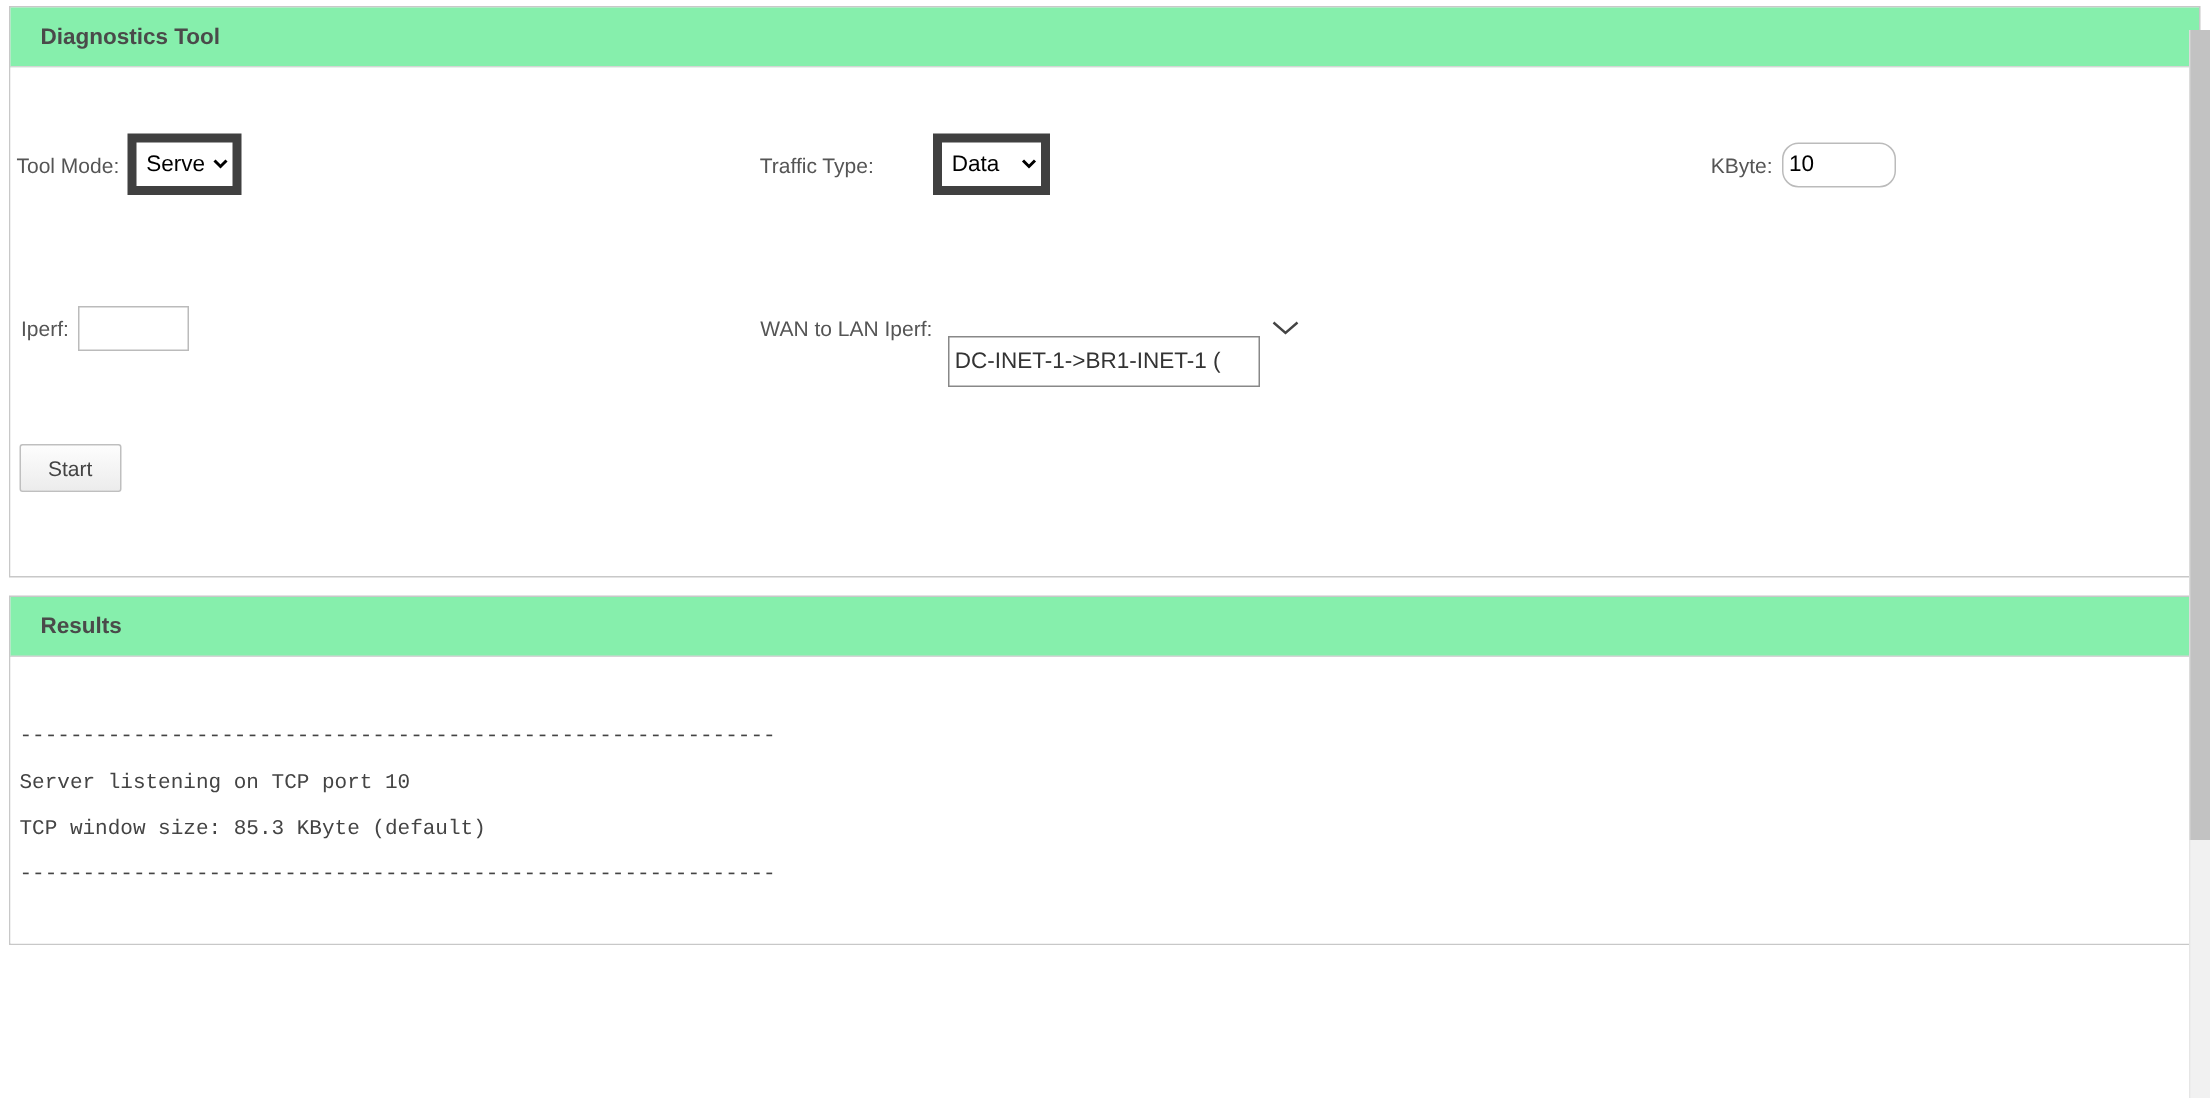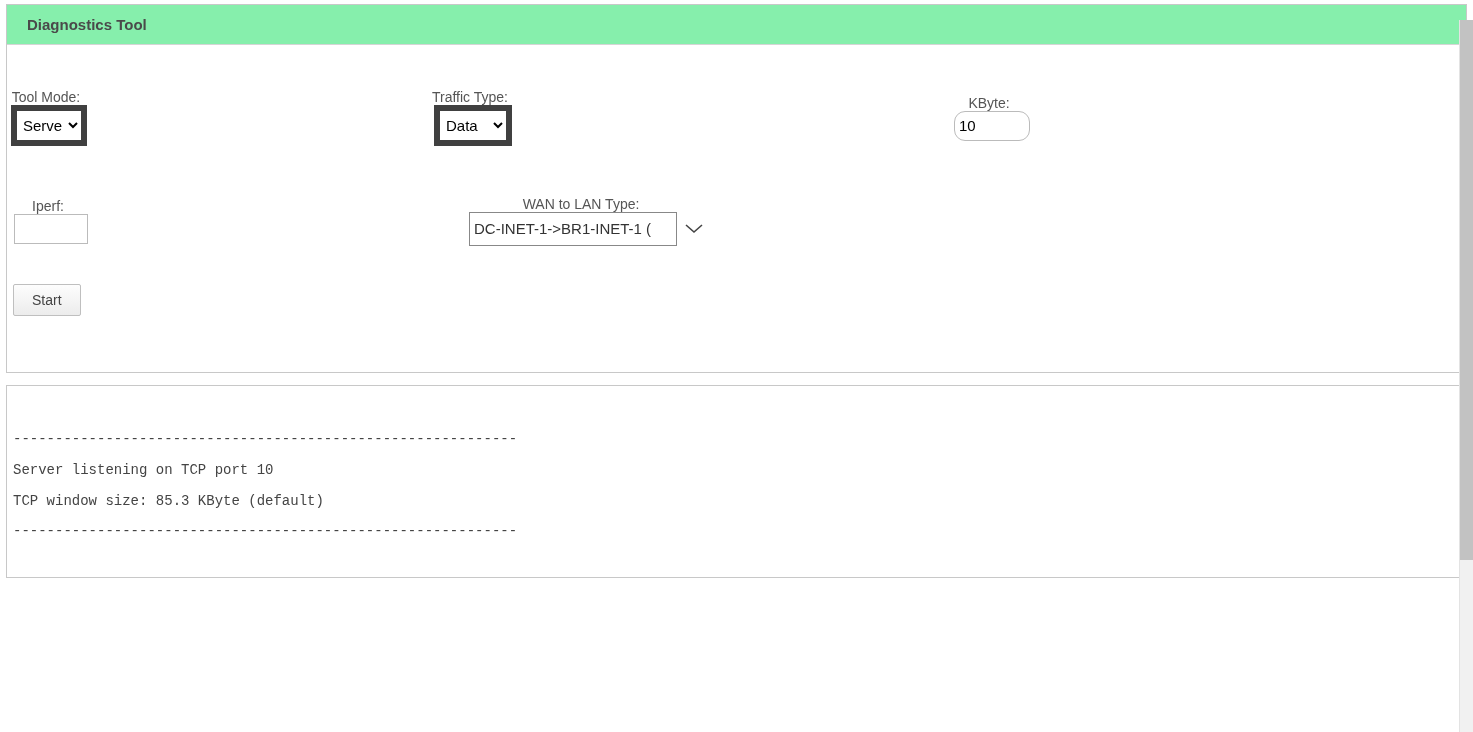--- a/index.html
+++ b/index.html
@@ -32,21 +32,20 @@
       align-items: center;
       padding: 38px 0 38px 0;
     }
     .form-row.second {
       padding-top: 12px;
       padding-bottom: 38px;
     }
     .field {
       display: flex;
       align-items: center;
-      flex-direction: column;
     }
     .field label {
       color: #555;
       font-size: 14px;
       margin-right: 6px;
     }
     select {
       font-size: 15px;
       height: 41px;
       border: 6px solid #404040;
@@ -69,20 +68,21 @@
     }
     .paths-select .select-display {
       height: 34px;
       line-height: 32px;
       border: 1px solid #888;
       font-size: 15px;
       padding: 0 4px;
       width: 208px;
       overflow: hidden;
       white-space: nowrap;
+      margin-top: 44px;
     }
     .chevron-down {
       margin-left: 8px;
       display: inline-block;
     }
     .chevron-down svg { display:block; }
     .btn {
       border: 1px solid #bfbfbf;
       background: linear-gradient(#fdfdfd, #ececec);
       padding: 7px 18px;
@@ -144,60 +144,61 @@
   <div class="panel-body">
 
     <div class="form-row">
       <div class="field tool-mode" style="margin-left: 4px;">
         <label>Tool Mode:</label>
         <select>
           <option>Server</option>
         </select>
       </div>
 
-      <div class="field traffic-type" style="margin-left: 345px;">
+      <div class="field traffic-type" style="margin-left: 345px; gap: 34px;">
         <label>Traffic Type:</label>
         <select>
           <option>Data</option>
         </select>
       </div>
 
       <div class="field port-input" style="margin-left: 440px;">
         <label>KByte:</label>
         <input type="text" value="10" style="">
       </div>
     </div>
 
     <div class="form-row second">
       <div class="field iperf-input" style="margin-left: 7px;">
         <label>Iperf:</label>
         <input type="text" value="" style="">
       </div>
 
       <div class="field" style="margin-left: 381px;">
-        <label style="margin-right:10px;">WAN to LAN Type:</label>
+        <label style="margin-right:10px;">WAN to LAN Iperf:</label>
         <div class="paths-select">
           <div class="select-display">DC-INET-1-&gt;BR1-INET-1 (</div>
           <span class="chevron-down">
             <svg width="18" height="10" viewBox="0 0 18 10">
                 <polyline points="1,1 9,8 17,1" fill="none" stroke="#444" stroke-width="1.6"></polyline>
               </svg>
           </span>
         </div>
       </div>
     </div>
 
     <div class="btn-row">
       <button class="btn">Start</button>
     </div>
 
   </div>
 </div>
 
 <div class="panel">
+  <div class="panel-header">Results</div>
   <div class="results-body">
     <pre class="output">------------------------------------------------------------
 Server listening on TCP port 10
 TCP window size: 85.3 KByte (default)
 ------------------------------------------------------------</pre>
   </div>
 </div>
 
 <div class="scroll-gutter">
   <div class="scroll-thumb"></div>

